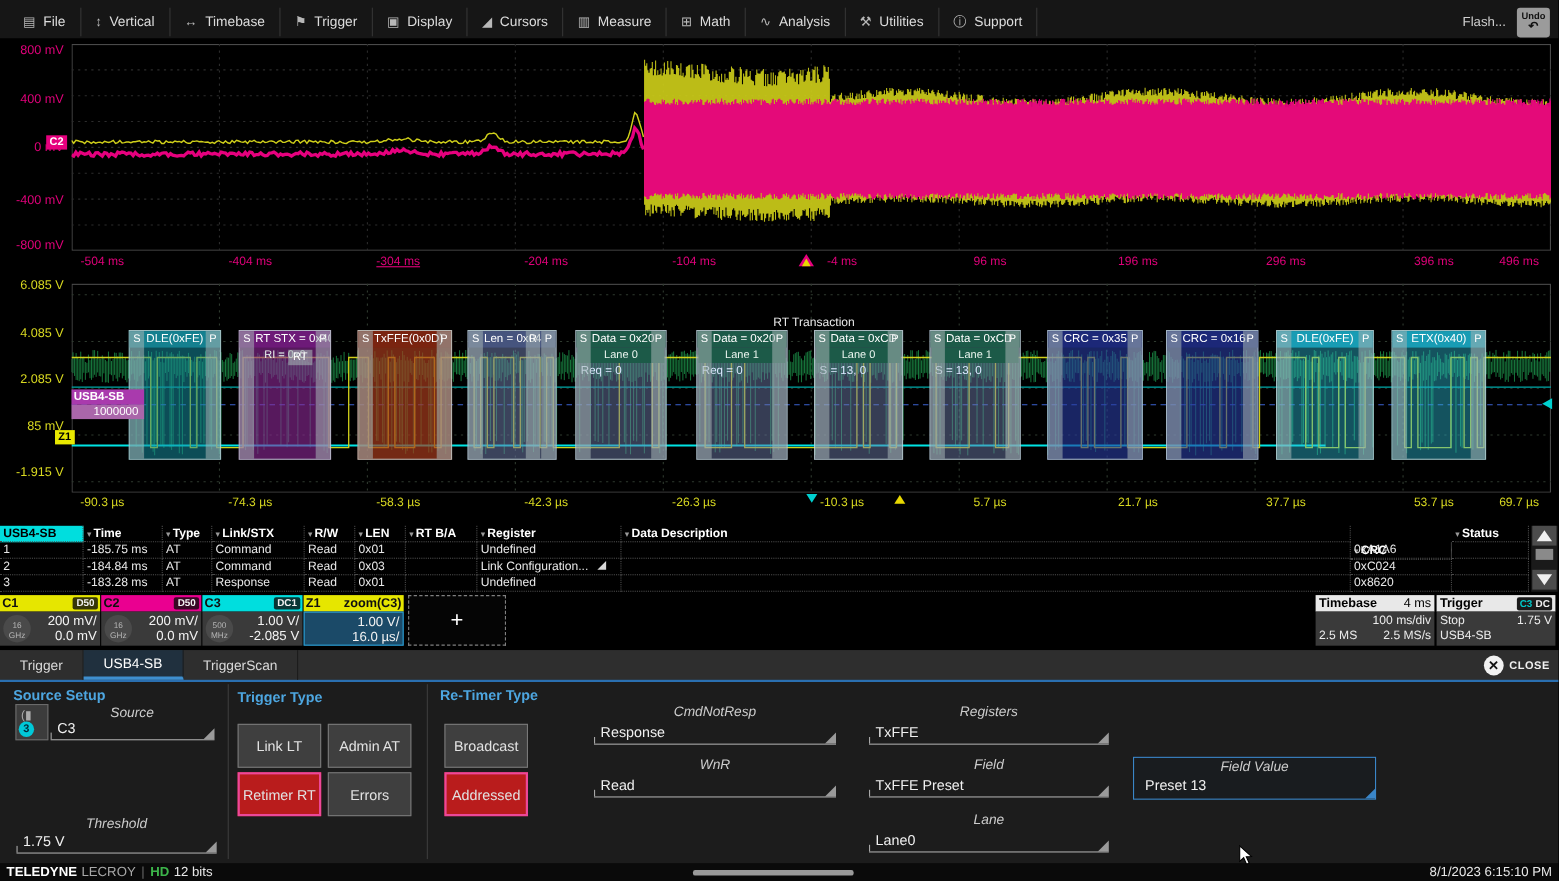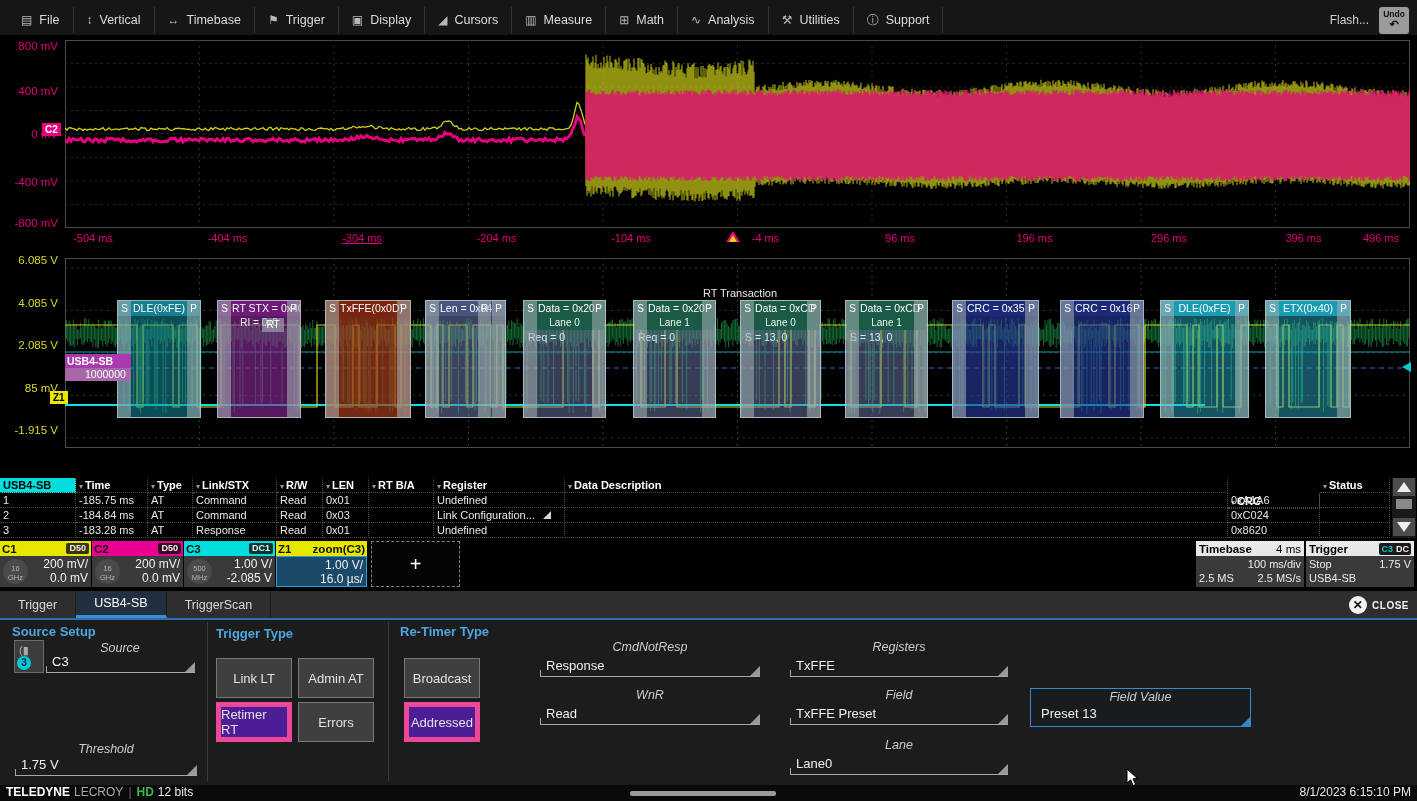--- a/index.html
+++ b/index.html
@@ -82,21 +82,21 @@
   .tab.active { background:#20303e; border-bottom:3px solid #3e8fd0; color:#fff; }
   .closebtn { position:absolute; right:8px; top:5px; display:flex; align-items:center; gap:5px; color:#f0f0f0; font-size:10px; font-weight:bold; letter-spacing:0.5px; }
   .closebtn .xc { width:18px; height:18px; border-radius:50%; background:#f2f2f2; color:#111; font-size:12px; font-weight:bold; display:flex; align-items:center; justify-content:center; line-height:1; }
   .sect-title { position:absolute; color:#4da6e0; font-size:13px; font-weight:bold; }
   .vdiv { position:absolute; top:31px; bottom:4px; width:1px; background:#3c3c3c; }
   .ital { position:absolute; color:#cccccc; font-size:12.5px; font-style:italic; text-align:center; }
   .dd { position:absolute; height:20px; border-bottom:1px solid #a8a8a8; color:#f0f0f0; font-size:13px; line-height:18px; padding-left:6px; }
   .dd::before { content:''; position:absolute; left:0; bottom:0; height:6px; border-left:1px solid #a8a8a8; }
   .dd::after { content:''; position:absolute; right:0; bottom:0; width:0; height:0; border-left:10px solid transparent; border-bottom:10px solid #9a9a9a; }
   .dbtn { position:absolute; width:76px; height:40px; background:#3f3f3f; border:1px solid #787878; color:#e2e2e2; font-size:13px; display:flex; align-items:center; justify-content:center; }
-  .dbtn.sel { background:#4c1d95; border:5px solid #ec4899; }
+  .dbtn.sel { background:#b91c1c; border:2px solid #ec4899; }
   .chansel { position:absolute; left:14px; top:640px; width:30px; height:33px; background:#3c3c3c; border:1px solid #6a6a6a; }
   .chansel .probe { position:absolute; left:4px; top:3px; color:#aaa; font-size:11px; }
   .chansel .num { position:absolute; left:2px; bottom:2px; width:14px; height:14px; border-radius:50%; background:#00c8d8; color:#00283a; font-size:10px; font-weight:bold; text-align:center; line-height:14px; }
   .fieldbox { position:absolute; left:1030px; top:688px; width:221px; height:39px; border:1px solid #3a86c8; background:#191c1f; }
   .fieldbox .flab { display:block; text-align:center; color:#ccc; font-size:12.5px; font-style:italic; line-height:17px; }
   .fieldbox .fval { display:block; color:#f0f0f0; font-size:13px; padding-left:10px; line-height:16px; }
   .fieldbox::after { content:''; position:absolute; right:0; bottom:0; width:0; height:0; border-left:9px solid transparent; border-bottom:9px solid #3a86c8; }
 
   
   #statusbar { position:absolute; left:0; top:785px; width:1417px; height:16px; background:#0a0a0a; color:#e8e8e8; font-size:12px; display:flex; padding:0 6px; }
@@ -321,20 +321,35 @@
         <div class="ylab" style="top: 131.5px;">85 mV</div>
         <div class="ylab" style="top: 174px;">-1.915 V</div>
       </div>
     <div class="busbadge">
       <div class="b1">USB4-SB</div>
       <div class="b2">1000000</div>
     </div>
     <div class="chanbadge" style="left:50px;top:141px;background:#e8e800;color:#000;">Z1</div>
     <div class="tri" style="left:1402px;top:112px;border-top:5px solid transparent;border-bottom:5px solid transparent;border-right:9px solid #00d0d0;"></div>
   </div>
+  <div class="axis" id="axis2">
+    <div class="tri" style="left:733px;top:1px;border-left:5px solid transparent;border-right:5px solid transparent;border-top:8px solid #00d0d0;"></div>
+    <div class="tri" style="left:813px;top:2px;border-left:5px solid transparent;border-right:5px solid transparent;border-bottom:8px solid #e8d800;"></div>
+  <div class="xlab" style="left: 55px;">-90.3 µs</div>
+      <div class="xlab" style="left: 189.5px;">-74.3 µs</div>
+      <div class="xlab" style="left: 324px;">-58.3 µs</div>
+      <div class="xlab" style="left: 458.5px;">-42.3 µs</div>
+      <div class="xlab" style="left: 593px;">-26.3 µs</div>
+      <div class="xlab" style="left: 727.5px;">-10.3 µs</div>
+      <div class="xlab" style="left: 862px;">5.7 µs</div>
+      <div class="xlab" style="left: 996.5px;">21.7 µs</div>
+      <div class="xlab" style="left: 1131px;">37.7 µs</div>
+      <div class="xlab" style="left: 1265.5px;">53.7 µs</div>
+      <div class="xlab" style="left: 1343px;">69.7 µs</div>
+    </div>
 
   <div id="dtable">
     <div id="tscroll">
       <div class="sbtn" style="top:0;">
           <span class="t-up"></span>
         </div>
       <div class="sthumb"></div>
       <div class="sbtn" style="top:40px;">
           <span class="t-dn"></span>
         </div>

